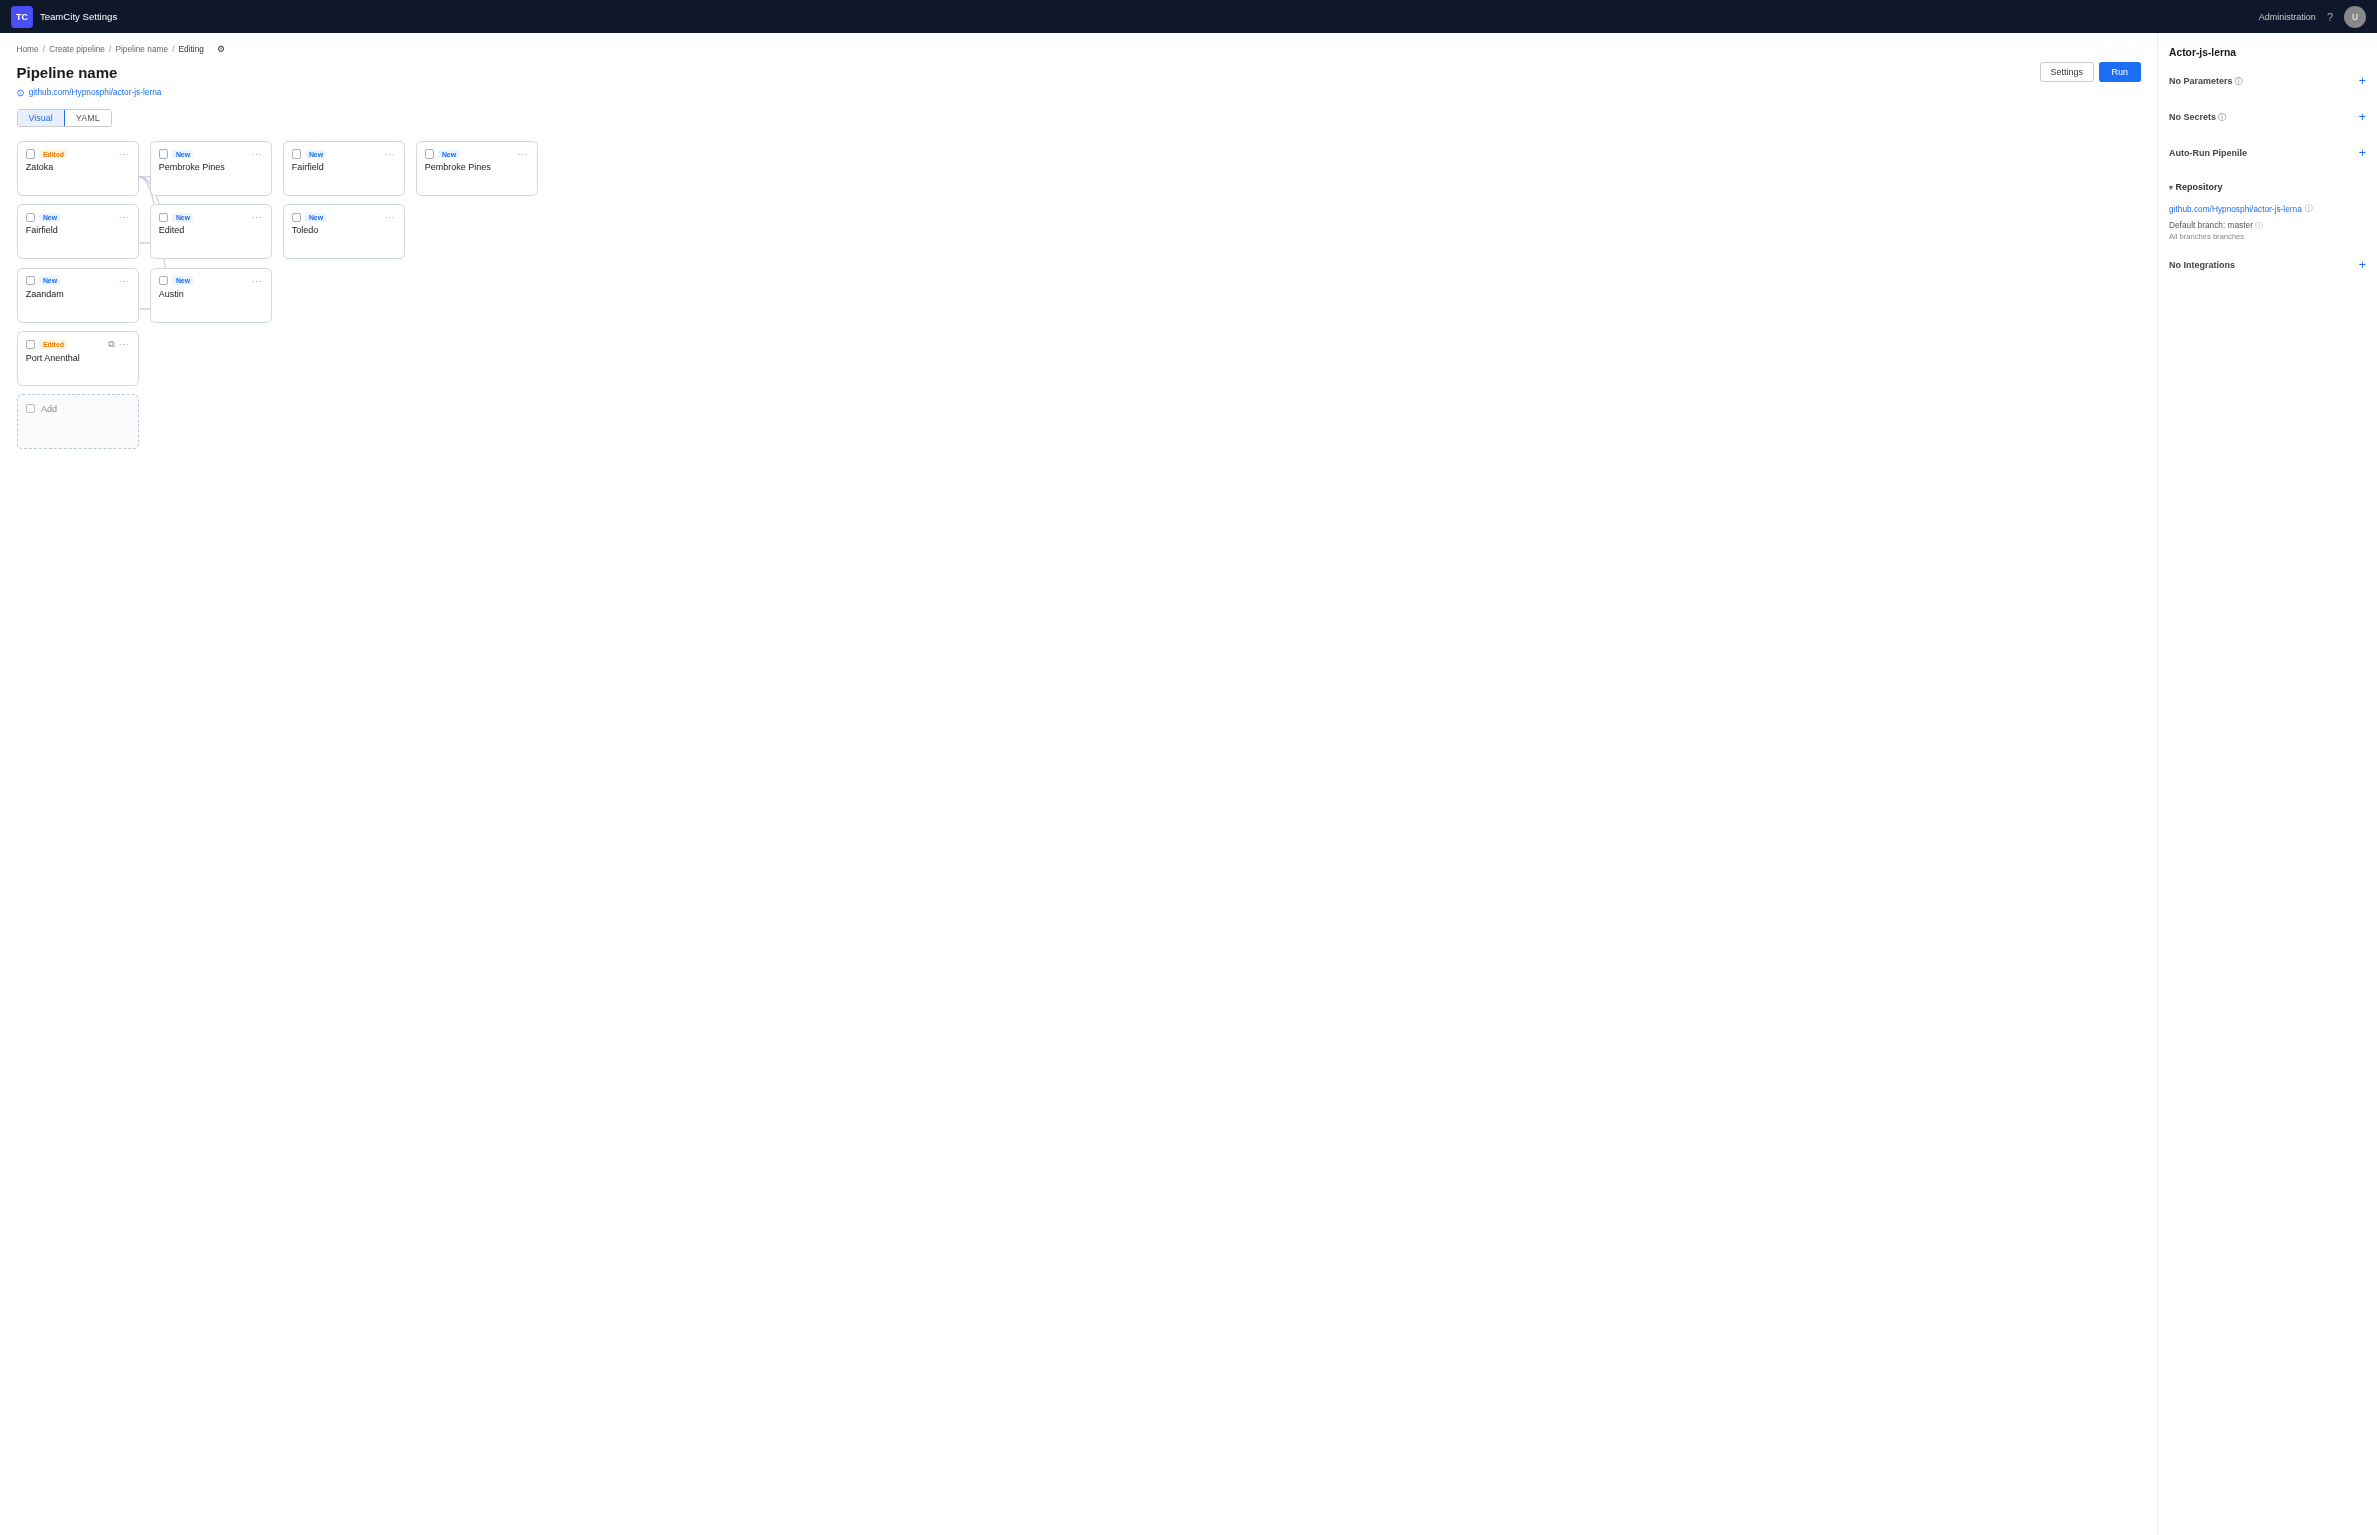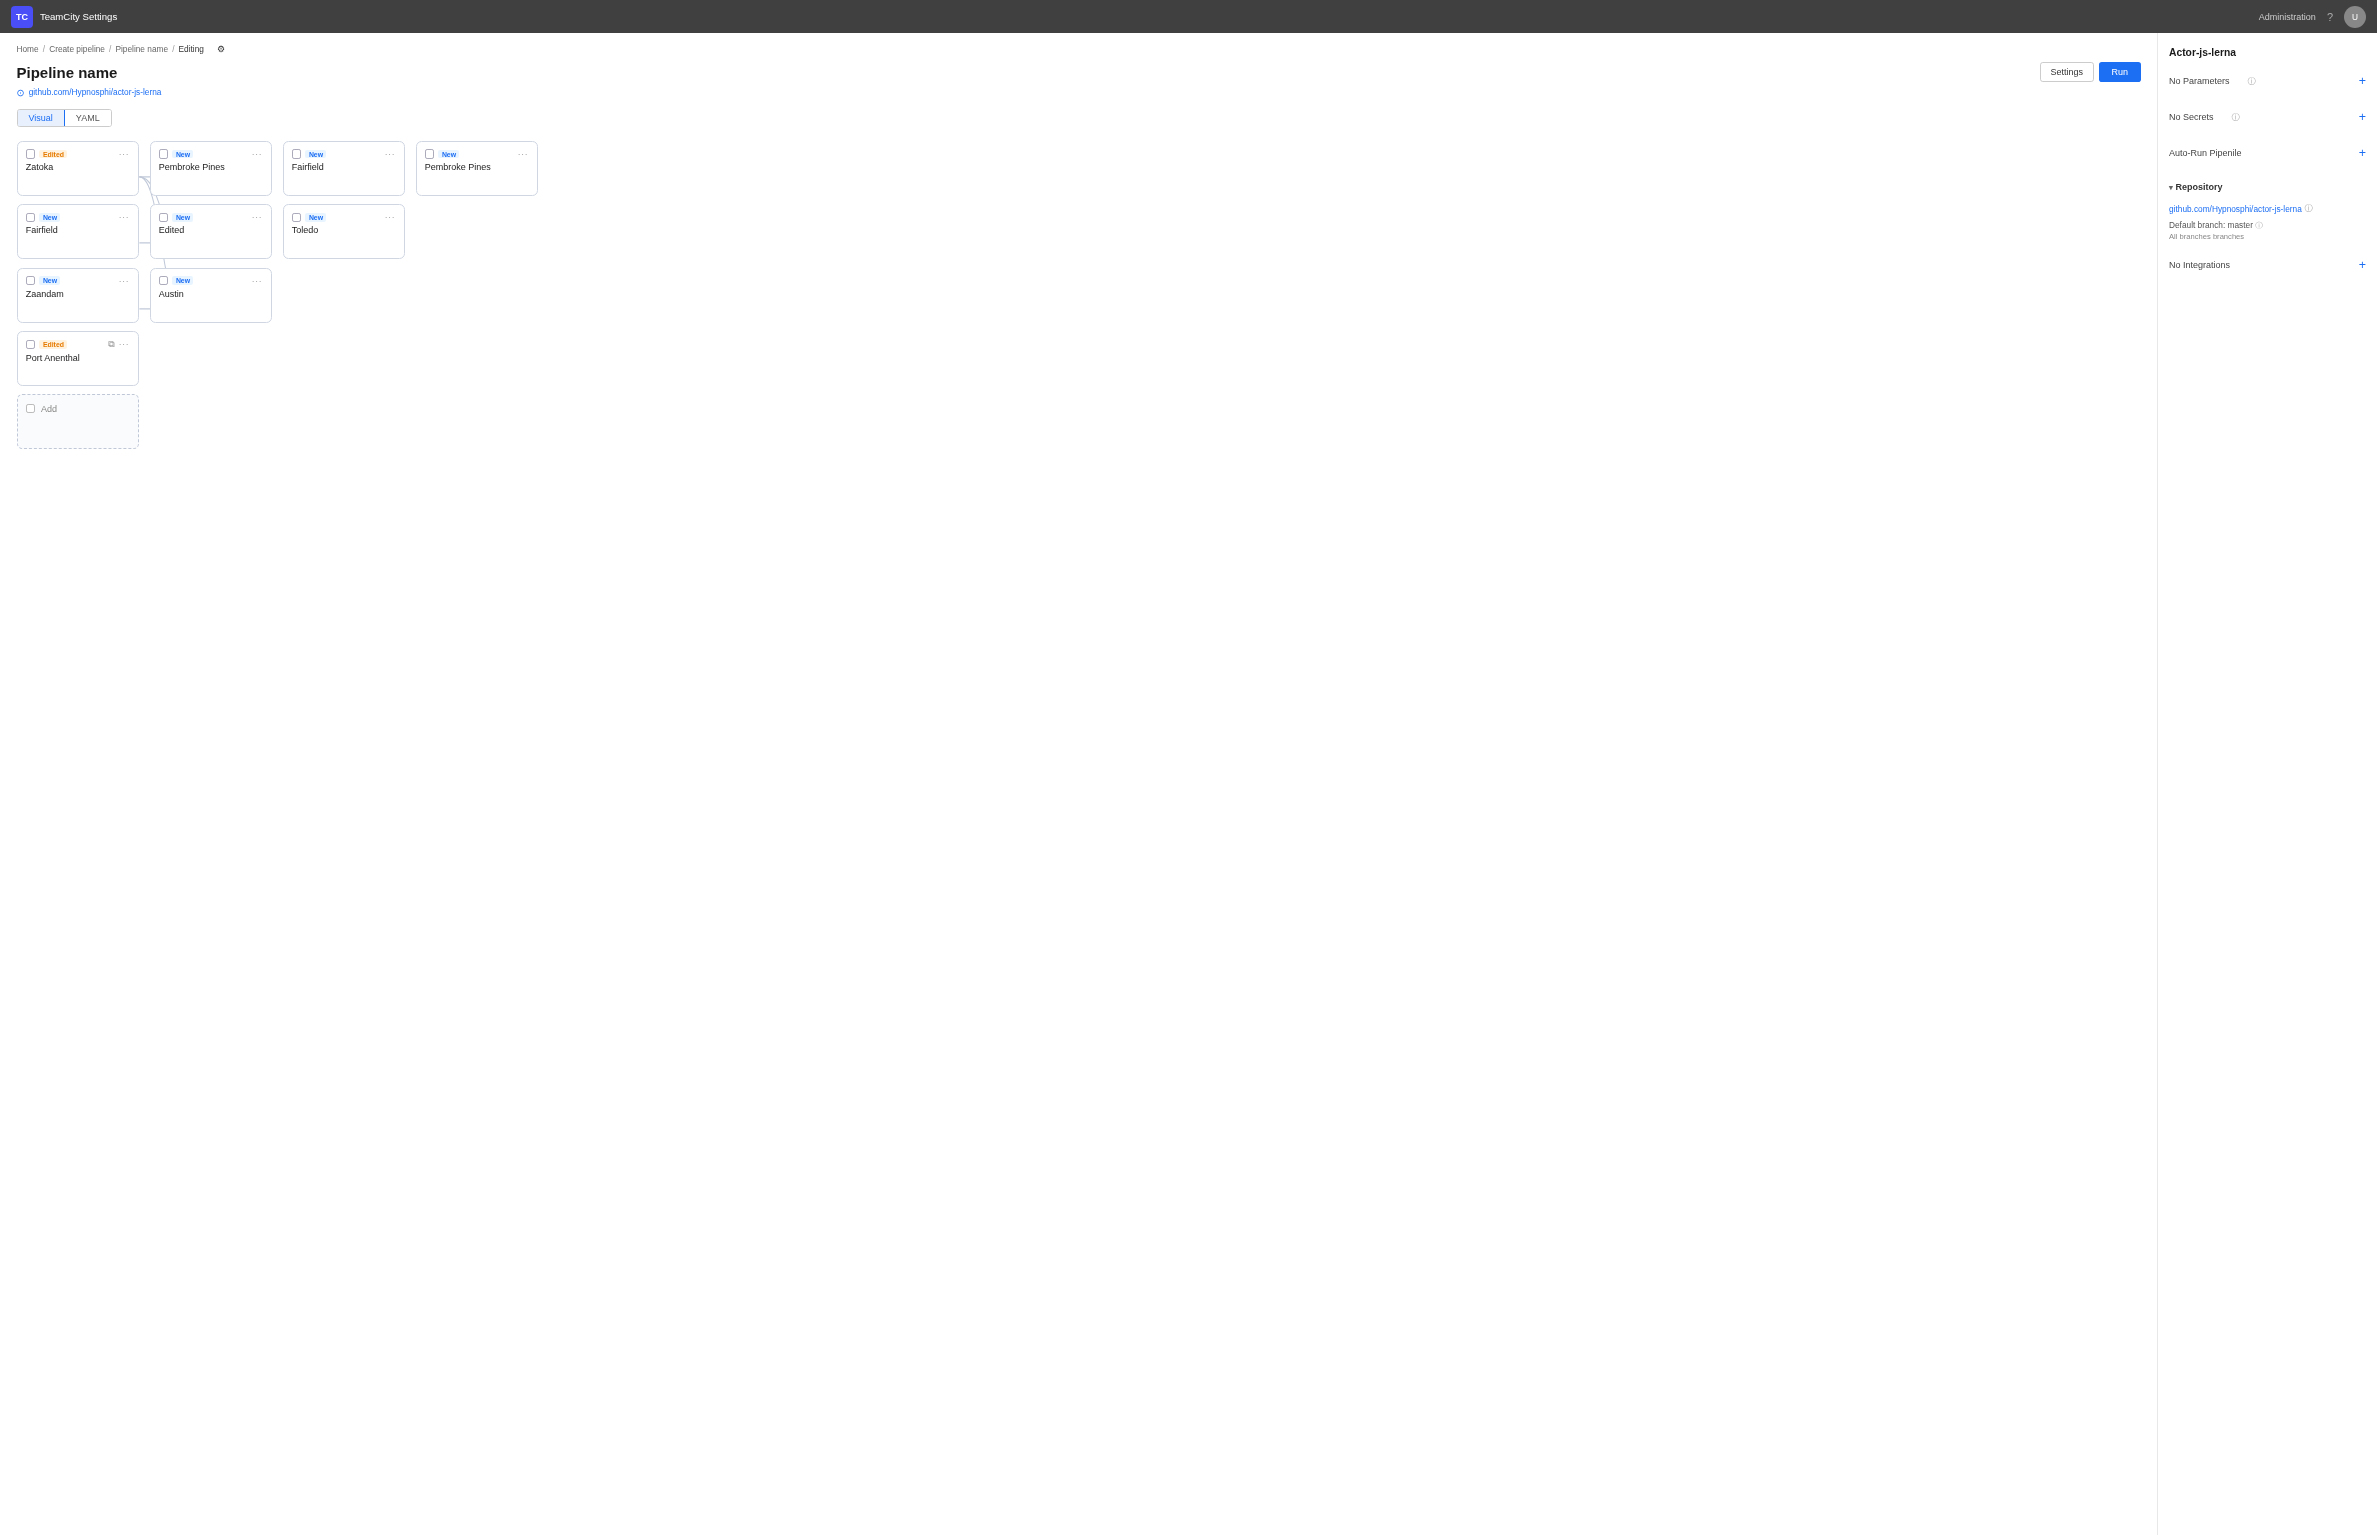--- a/index.html
+++ b/index.html
@@ -1,20 +1,20 @@
 <!DOCTYPE html>
 <html style="font-size:11px"><head>
   <meta charset="utf-8">
   <style>
     * { box-sizing: border-box; margin: 0; padding: 0; }
     body { font-family: -apple-system, BlinkMacSystemFont, 'Segoe UI', sans-serif; background: #fff; color: #1a1a1a; font-size: 9px; }
 
     
     .topnav {
-      background: #404040;
+      background: #0f172a;
       height: 33px;
       display: flex;
       align-items: center;
       padding: 0 11px;
       justify-content: space-between;
     }
     .topnav-left { display: flex; align-items: center; gap: 6.9px; }
     .tc-logo {
       width: 22px; height: 22px; background: #4a4ef7; border-radius: 4.1px;
       display: flex; align-items: center; justify-content: center;
@@ -106,21 +106,21 @@
     .connector-line { stroke: #c0c8d8; stroke-width: 1.5; fill: none; }
 
     
     .panel-title { font-size: 10.3px; font-weight: 600; color: #1a1a1a; margin-bottom: 11px; }
     .panel-section { margin-bottom: 11px; }
     .panel-section-header {
       display: flex; align-items: center; justify-content: space-between;
       padding: 5.5px 0; border-top: 0.7px solid #eee;
     }
     .panel-section-header:first-child { border-top: none; }
-    .panel-section-label { font-size: 9px; color: #444; display: flex; align-items: center; gap: 18px; }
+    .panel-section-label { font-size: 9px; color: #444; display: flex; align-items: center; gap: 2px; font-weight: bold; }
     .panel-section-label .info-icon { color: #aaa; font-size: 8.3px; }
     .panel-add-btn { color: #1c6ef3; font-size: 12.4px; cursor: pointer; font-weight: 300; }
     .panel-collapsible { display: flex; align-items: center; gap: 2.8px; font-size: 9px; font-weight: 600; color: #333; cursor: pointer; }
     .panel-chevron { font-size: 7.6px; color: #666; }
     .panel-repo-info { padding: 5.5px 0 2.8px 0; font-size: 8.3px; color: #1c6ef3; }
     .panel-repo-info .repo-name { display: flex; align-items: center; gap: 2.8px; }
     .panel-repo-info .repo-info-icon { color: #aaa; }
     .panel-branch { font-size: 8.3px; color: #555; margin-top: 2.8px; }
     .panel-branch-note { font-size: 7.6px; color: #888; margin-top: 1.4px; }
   </style>

